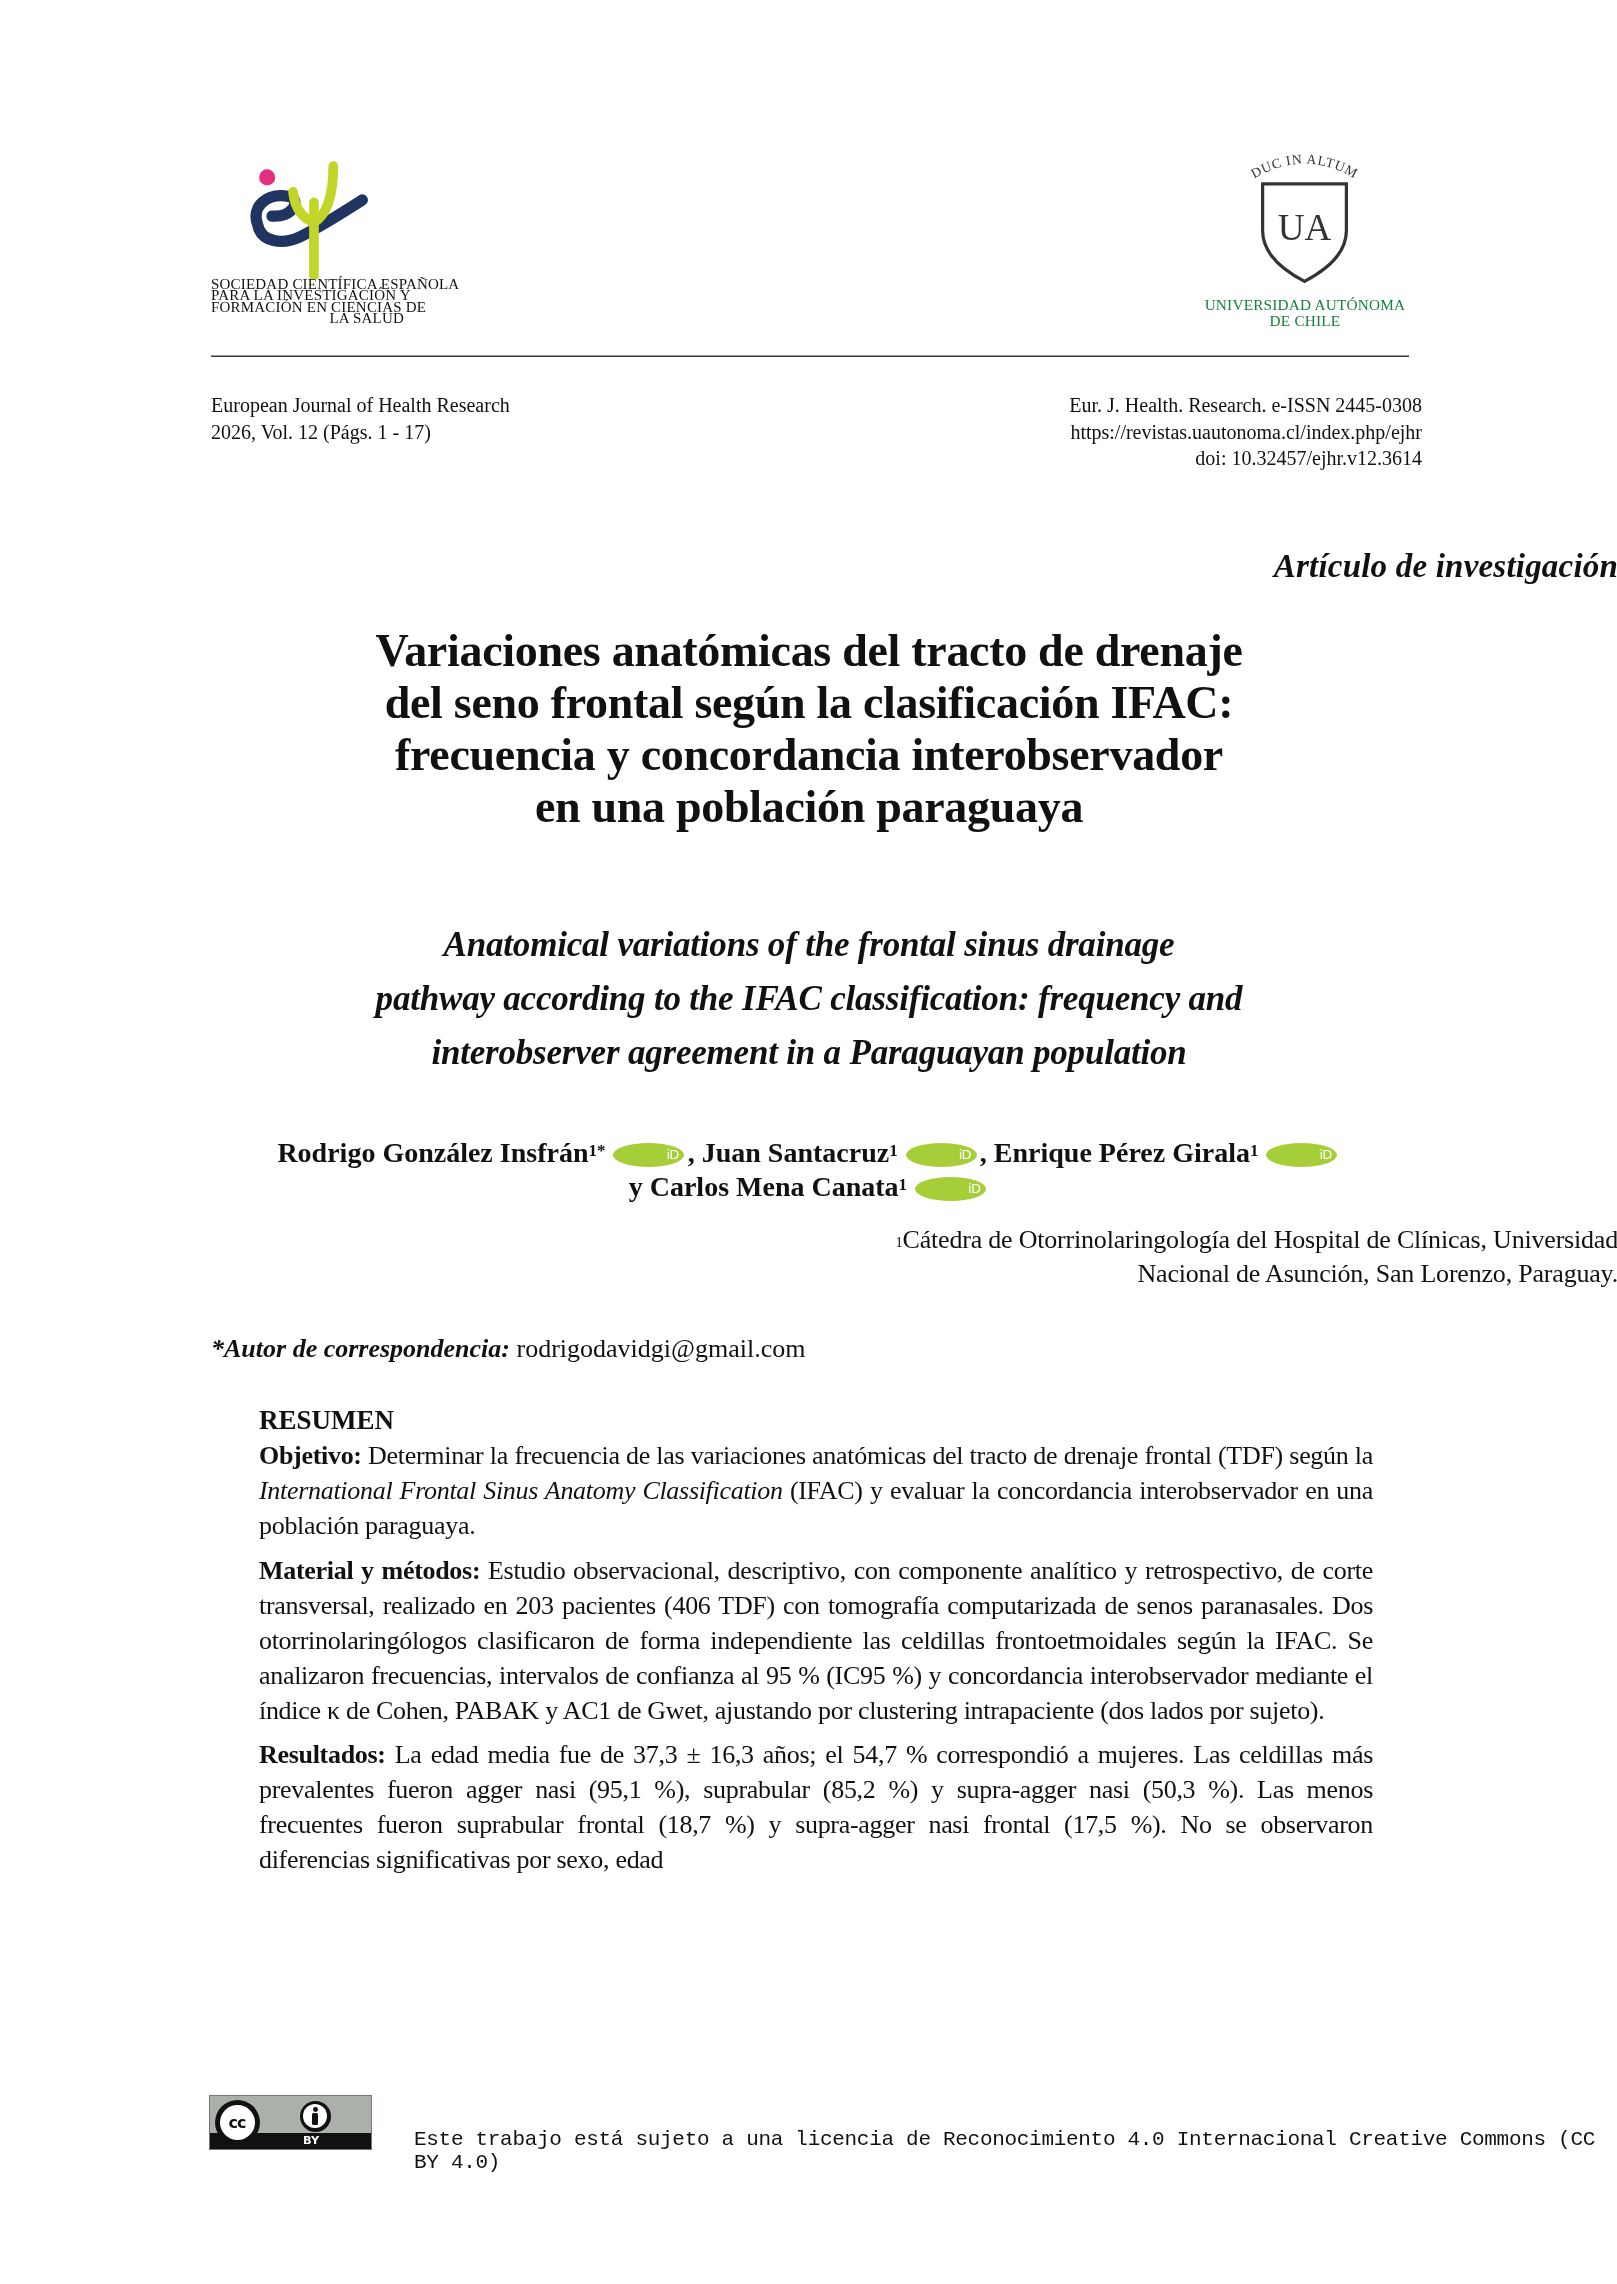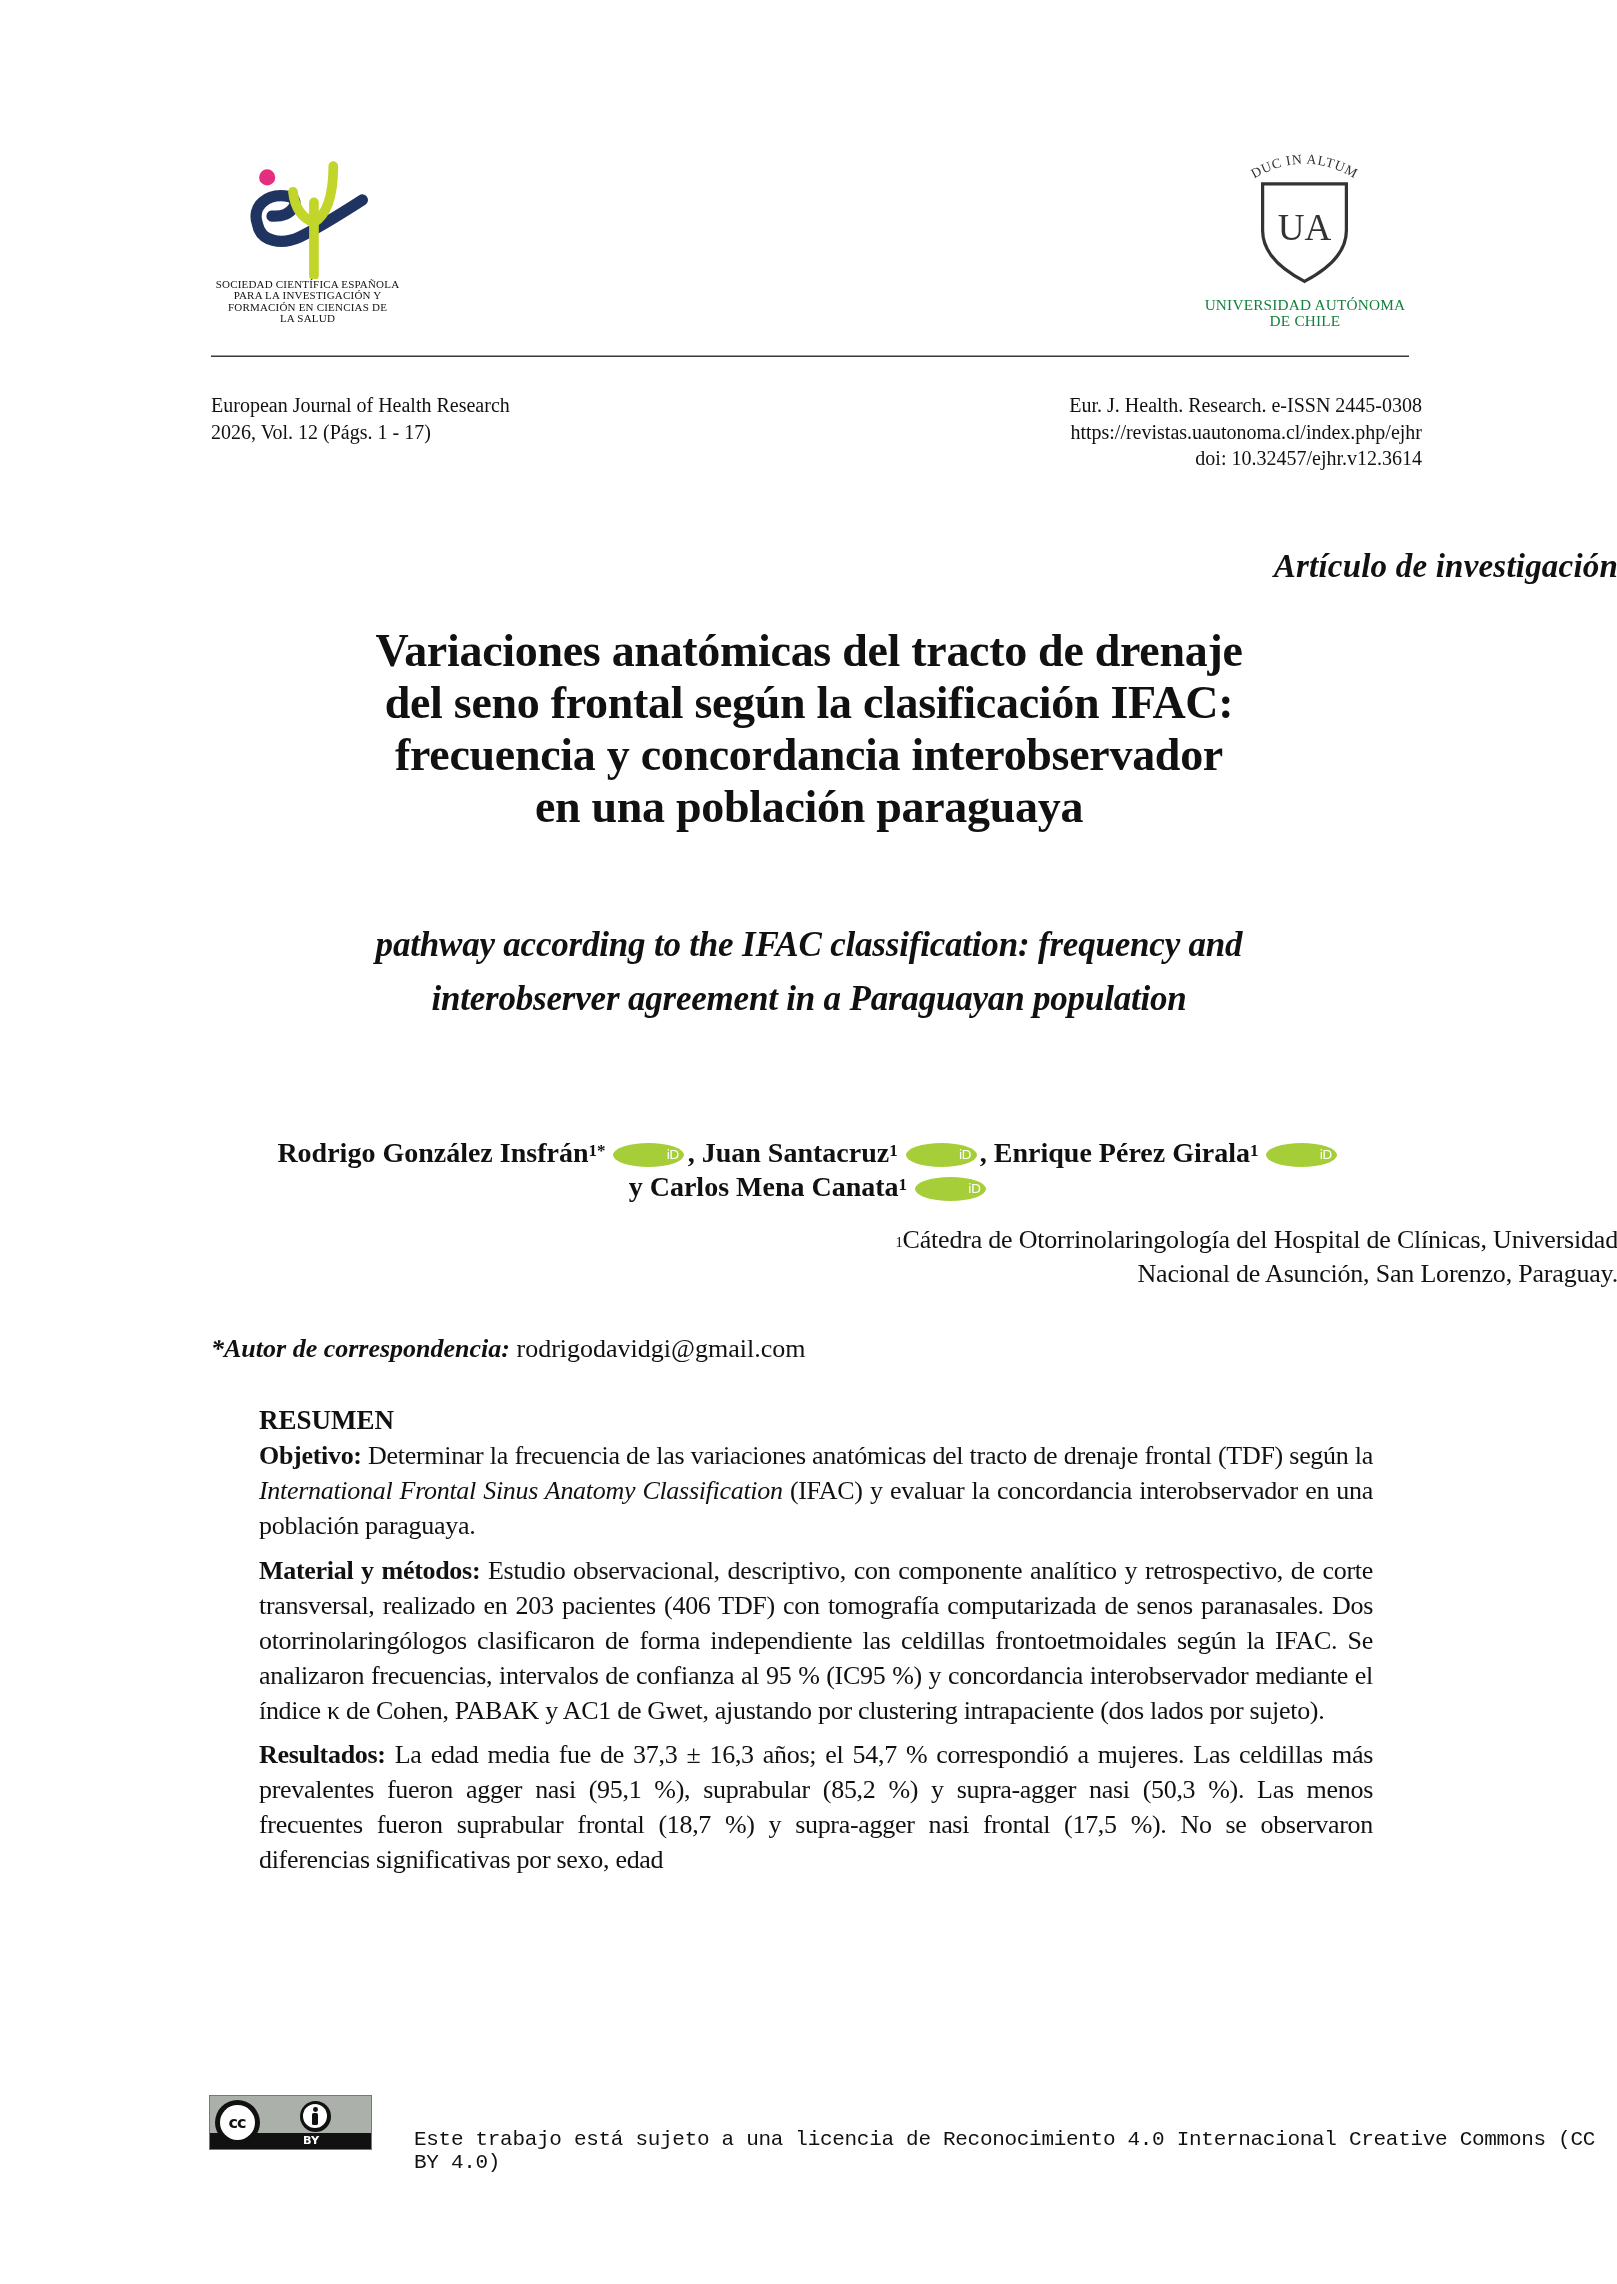--- a/index.html
+++ b/index.html
@@ -2,21 +2,21 @@
 <html style="font-size:13px"><head>
 <meta charset="utf-8">
 <style>
   html, body { margin: 0; padding: 0; background: #ffffff; }
   body { width: 1618px; height: 2284px; position: relative; overflow: hidden; color: #111; font-family: "Liberation Serif", "DejaVu Serif", serif; }
   .abs { position: absolute; }
 
   
   .logo-left { left: 211px; top: 158px; width: 193px; height: 177px; }
   .logo-left svg { position: absolute; left: 32px; top: 0; }
-  .society-text { position: absolute; left: 0; top: 121px; width: 193px; text-align: center; font-size: 11px; line-height: 11.3px; letter-spacing: 0.2px; text-transform: uppercase; }
+  .society-text { position: absolute; left: 0; top: 121px; width: 193px; text-align: right; font-size: 15px; line-height: 11.3px; letter-spacing: 0.2px; text-transform: uppercase; }
   .society-text div { white-space: nowrap; }
 
   .logo-right { left: 1184px; top: 150px; width: 258px; height: 185px; }
   .logo-right svg { position: absolute; left: 48px; top: 0; }
   .univ-text { position: absolute; left: 0; top: 147px; width: 242px; text-align: center; font-size: 15.3px; line-height: 16px; color: #15803d; letter-spacing: 0.2px; }
 
   .hrule { left: 211px; top: 355px; width: 1198px; height: 2.4px; background: #3a3a3a; border-top: 0.8px solid #9a9a9a; box-sizing: border-box; }
 
   
   .meta-left { left: 211px; top: 392px; font-size: 20px; line-height: 26.6px; }
@@ -104,20 +104,21 @@
 <div class="abs article-type">Artículo de investigación</div>
 
 <div class="abs title-es">
   <div>Variaciones anatómicas del tracto de drenaje</div>
   <div>del seno frontal según la clasificación IFAC:</div>
   <div>frecuencia y concordancia interobservador</div>
   <div>en una población paraguaya</div>
 </div>
 
 <div class="abs title-en">
+  <div>Anatomical variations of the frontal sinus drainage</div>
   <div>pathway according to the IFAC classification: frequency and</div>
   <div>interobserver agreement in a Paraguayan population</div>
 </div>
 
 <div class="abs authors">
   <div>
     <span>Rodrigo González Insfrán</span><sup>1*</sup><span class="orcid">iD</span><span>,</span>
     <span>Juan Santacruz</span><sup>1</sup><span class="orcid">iD</span><span>,</span>
     <span>Enrique Pérez Girala</span><sup>1</sup><span class="orcid">iD</span>
   </div>

